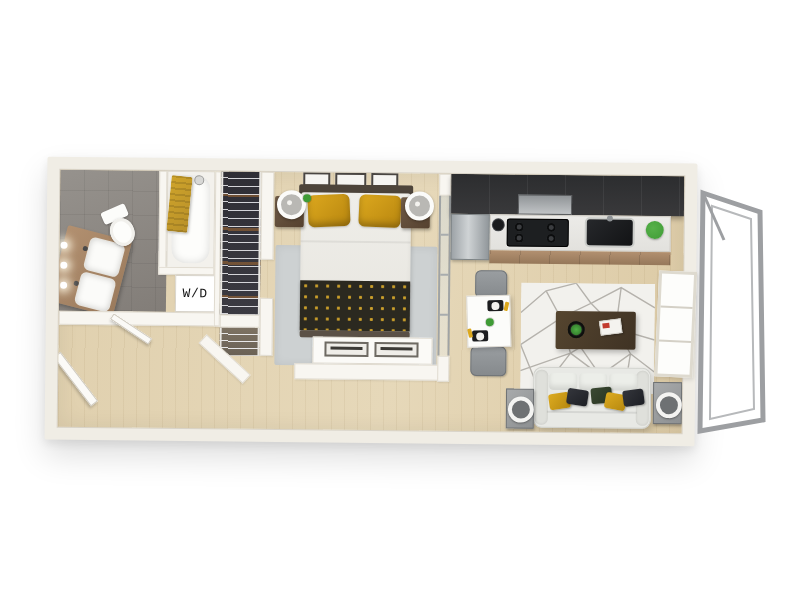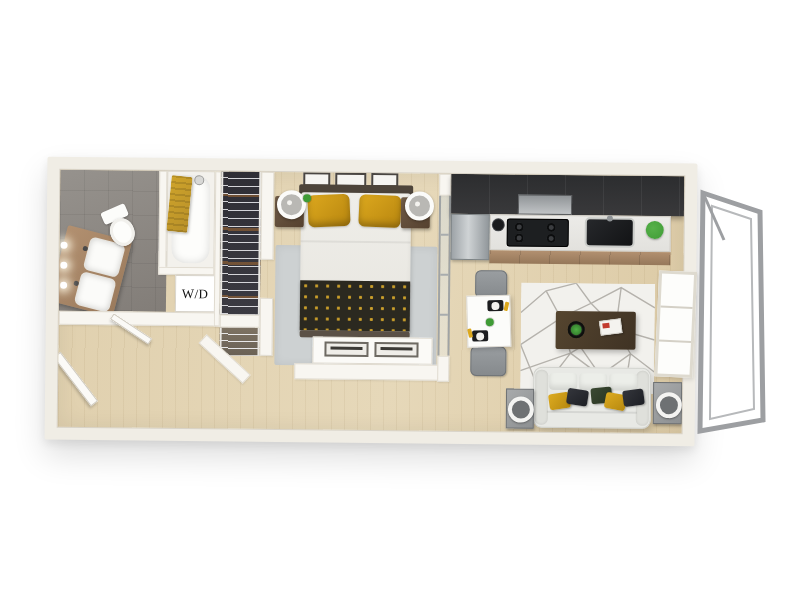--- a/index.html
+++ b/index.html
@@ -1,18 +1,18 @@
 <!DOCTYPE html>
 <html style="--bg: #ffffff; --wall-top: #f0ede5; --wood: #e0d0ae; --tile: #96928d; --tile-dark: #827d78; --counter: #e2e1dd; --cabinet-wood: #b29070; --kitchen-dark: #39393b; --appliance-black: #1d1f21; --towel-yellow: #cfa42a; --pillow-yellow: #dca81e; --throw-dark: #2b2920; --throw-dot: #c89d2a; --rug-gray: #cdd1d2; --rug-living: #f2f1ed; --rug-line: #b5b2ac; --sofa: #e8e9e5; --table-dark: #3f3224; --chair-gray: #85898c; --closet-dark: #2f2e35; --plant-green: #3f9b35; --headboard: #4d443a; --nightstand: #6f5b47; --railing: #9d9fa2;"><head>
 <meta charset="utf-8">
 <style>
   html,body{margin:0;padding:0;background:#fff;}
   .abs{position:absolute;}
   #stage{position:relative;width:800px;height:600px;background:var(--bg,#ffffff);overflow:hidden;
-         font-family:Liberation Serif, serif;}
+         font-family:Liberation Mono, monospace;}
   
   #unit{left:46px;top:160px;width:650px;height:283px;background:var(--wall-top,#f0ede5);
         transform:rotate(.6deg);border-radius:2px;
         box-shadow:0 16px 32px rgba(0,0,0,.13),0 4px 10px rgba(0,0,0,.08);}
   #interior{inset:13px;background:
       repeating-linear-gradient(90deg,rgba(120,90,40,.07) 0 1px,transparent 1px 13px),
       linear-gradient(100deg,var(--wood,#e0d0ae),#e6d8b9 55%,#dccaa5);
       box-shadow:0 0 0 1px #d8d3c8, inset 0 0 22px rgba(0,0,0,.07);overflow:hidden;}
   .wallpiece{background:#f8f6f1;box-shadow:0 0 0 1px #e0dbd0 inset,1px 1px 2px rgba(0,0,0,.08);}
   

